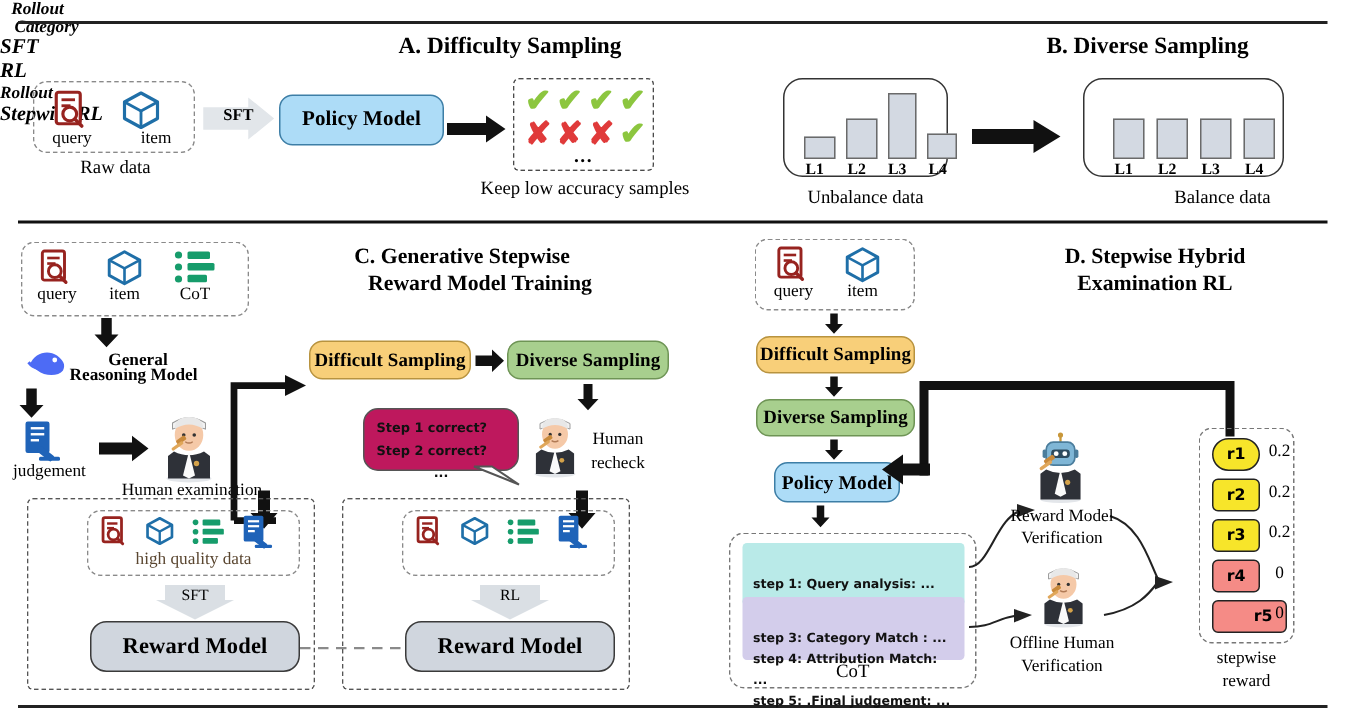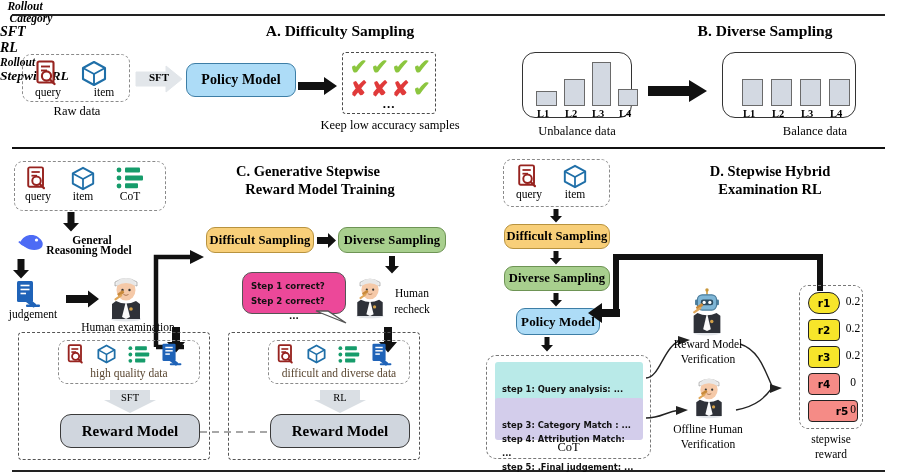--- a/index.html
+++ b/index.html
@@ -58,21 +58,21 @@
   .cotblk.purple{background:#d3cdeb;}
 
   
   .chip{position:absolute;width:30px;height:20px;border:1.3px solid #222;border-radius:4px;
         display:flex;align-items:center;justify-content:center;font-size:10.5px;font-weight:bold;
         font-family:"DejaVu Sans",sans-serif;}
   .chip.y{background:#f7e52a;}
   .chip.r{background:#f58b86;}
   .rv{position:absolute;font-size:11.5px;width:26px;text-align:center;}
 
-  .speech{position:absolute;border:1.5px solid #555;border-radius:10px;background:#ec4899;box-sizing:border-box;}
+  .speech{position:absolute;border:1.5px solid #555;border-radius:10px;background:#be185d;box-sizing:border-box;}
   .speech .txt{font-family:"DejaVu Sans",sans-serif;font-size:8.6px;line-height:1.75;
                padding:6px 8px;color:#111;font-weight:600;}
 
   svg{display:block;overflow:visible;}
   .lbl{position:absolute;font-size:11.5px;text-align:center;}
   .lbl.b{font-weight:bold;}
 </style>
 </head>
 <body>
 
@@ -416,21 +416,20 @@
   <div class="abs" style="left:370px;top:343px;">
     <svg width="23" height="23" viewBox="0 0 28 28">
       <rect x="3" y="1" width="16" height="21" rx="1.5" fill="#1f63b8"></rect>
       <line x1="6.5" y1="5.5" x2="15.5" y2="5.5" stroke="#fff" stroke-width="1.8"></line>
       <line x1="6.5" y1="9.5" x2="15.5" y2="9.5" stroke="#fff" stroke-width="1.8"></line>
       <line x1="6.5" y1="13.5" x2="12" y2="13.5" stroke="#fff" stroke-width="1.8"></line>
       <rect x="13" y="17" width="12" height="4.5" rx="1" transform="rotate(38 13 17)" fill="#1f63b8"></rect>
       <rect x="12" y="24.5" width="14" height="2.6" rx="1" fill="#1f63b8"></rect>
     </svg>
   </div>
-  <div class="cap sm" style="left:263px;top:367px;width:152px;color:#5a4630;">difficult and diverse data</div>
 
   <div class="abs" style="left:312px;top:390px;">
     <svg width="56" height="24" viewBox="0 0 56 24">
       <path d="M8 0 L48 0 L48 10 L54 10 L28 23 L2 10 L8 10 Z" fill="#dadfe4"></path>
     </svg>
   </div>
   <div class="abs" style="left:312px;top:392px;width:56px;text-align:center;font-size:10.5px;">RL</div>
 
   <div class="pbox gray" style="left:270px;top:414px;width:140px;height:34px;font-size:15px;">Reward Model</div>
 

